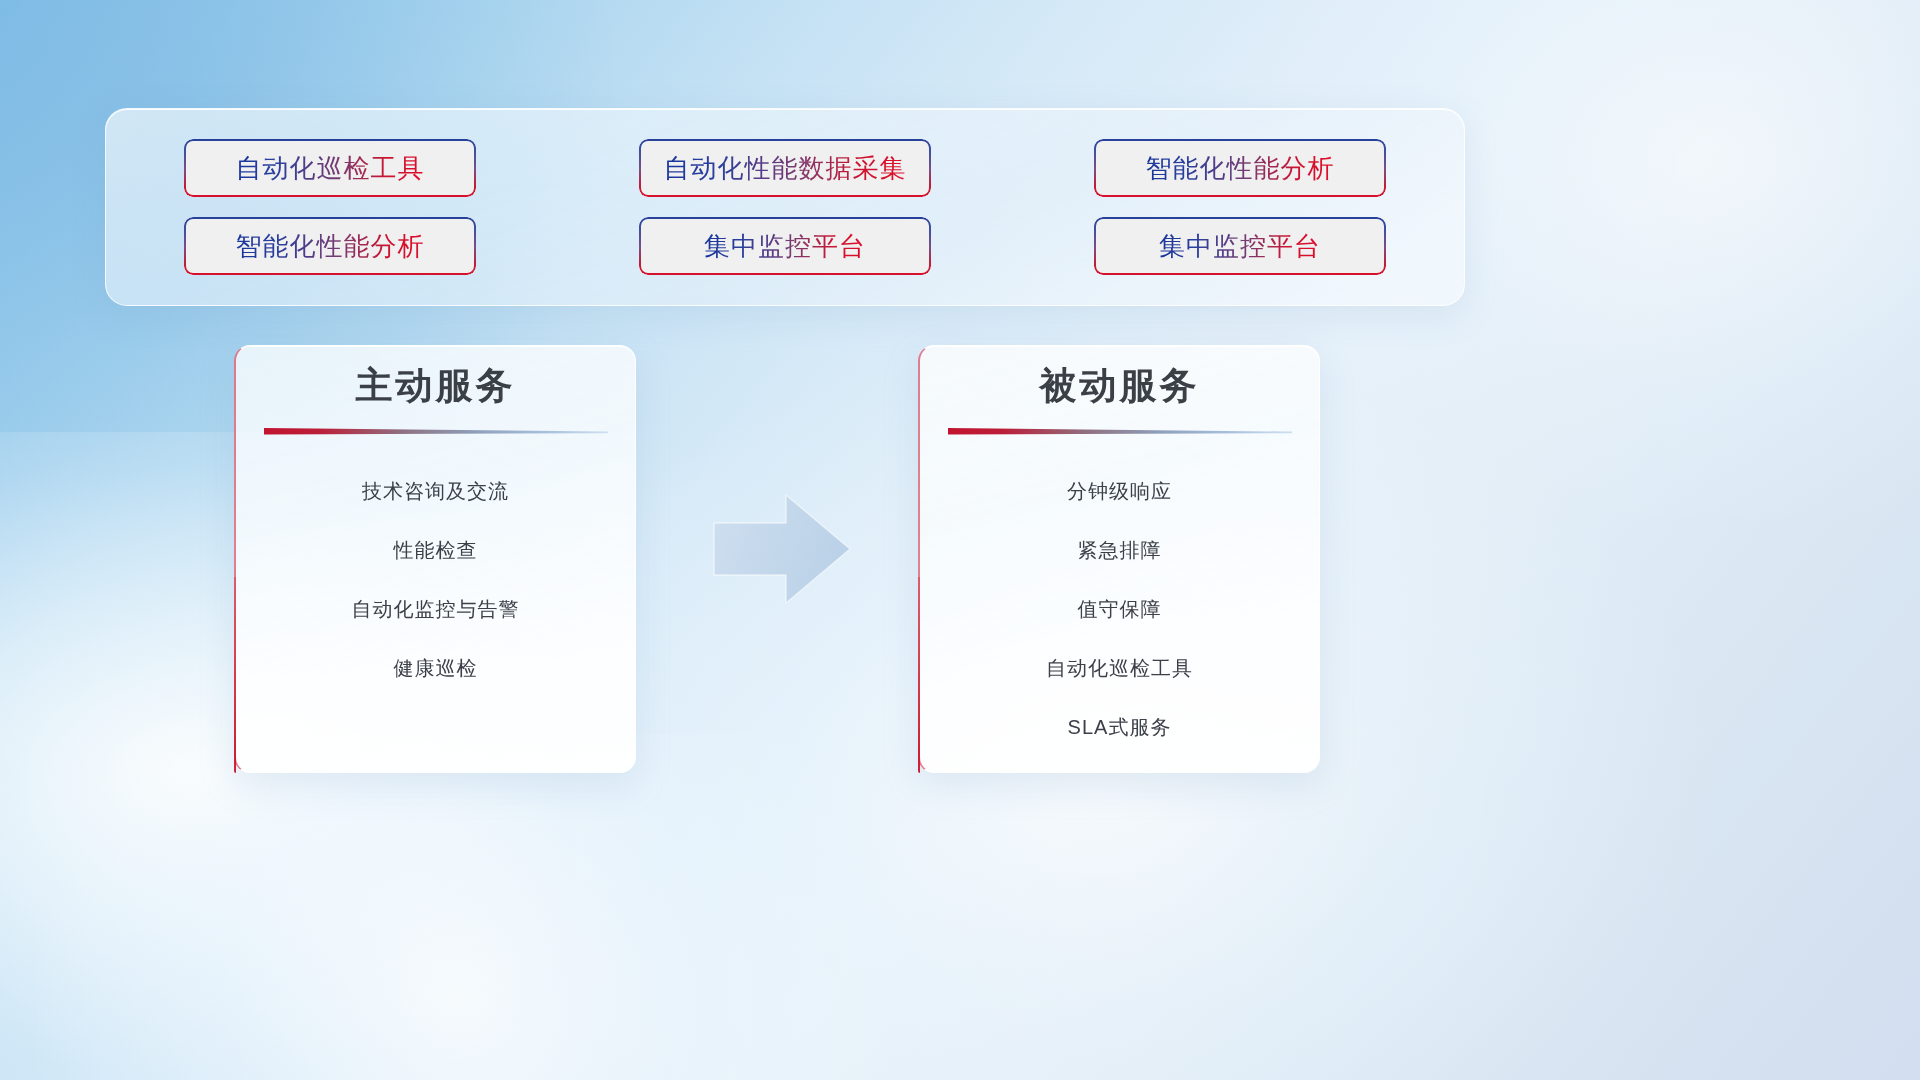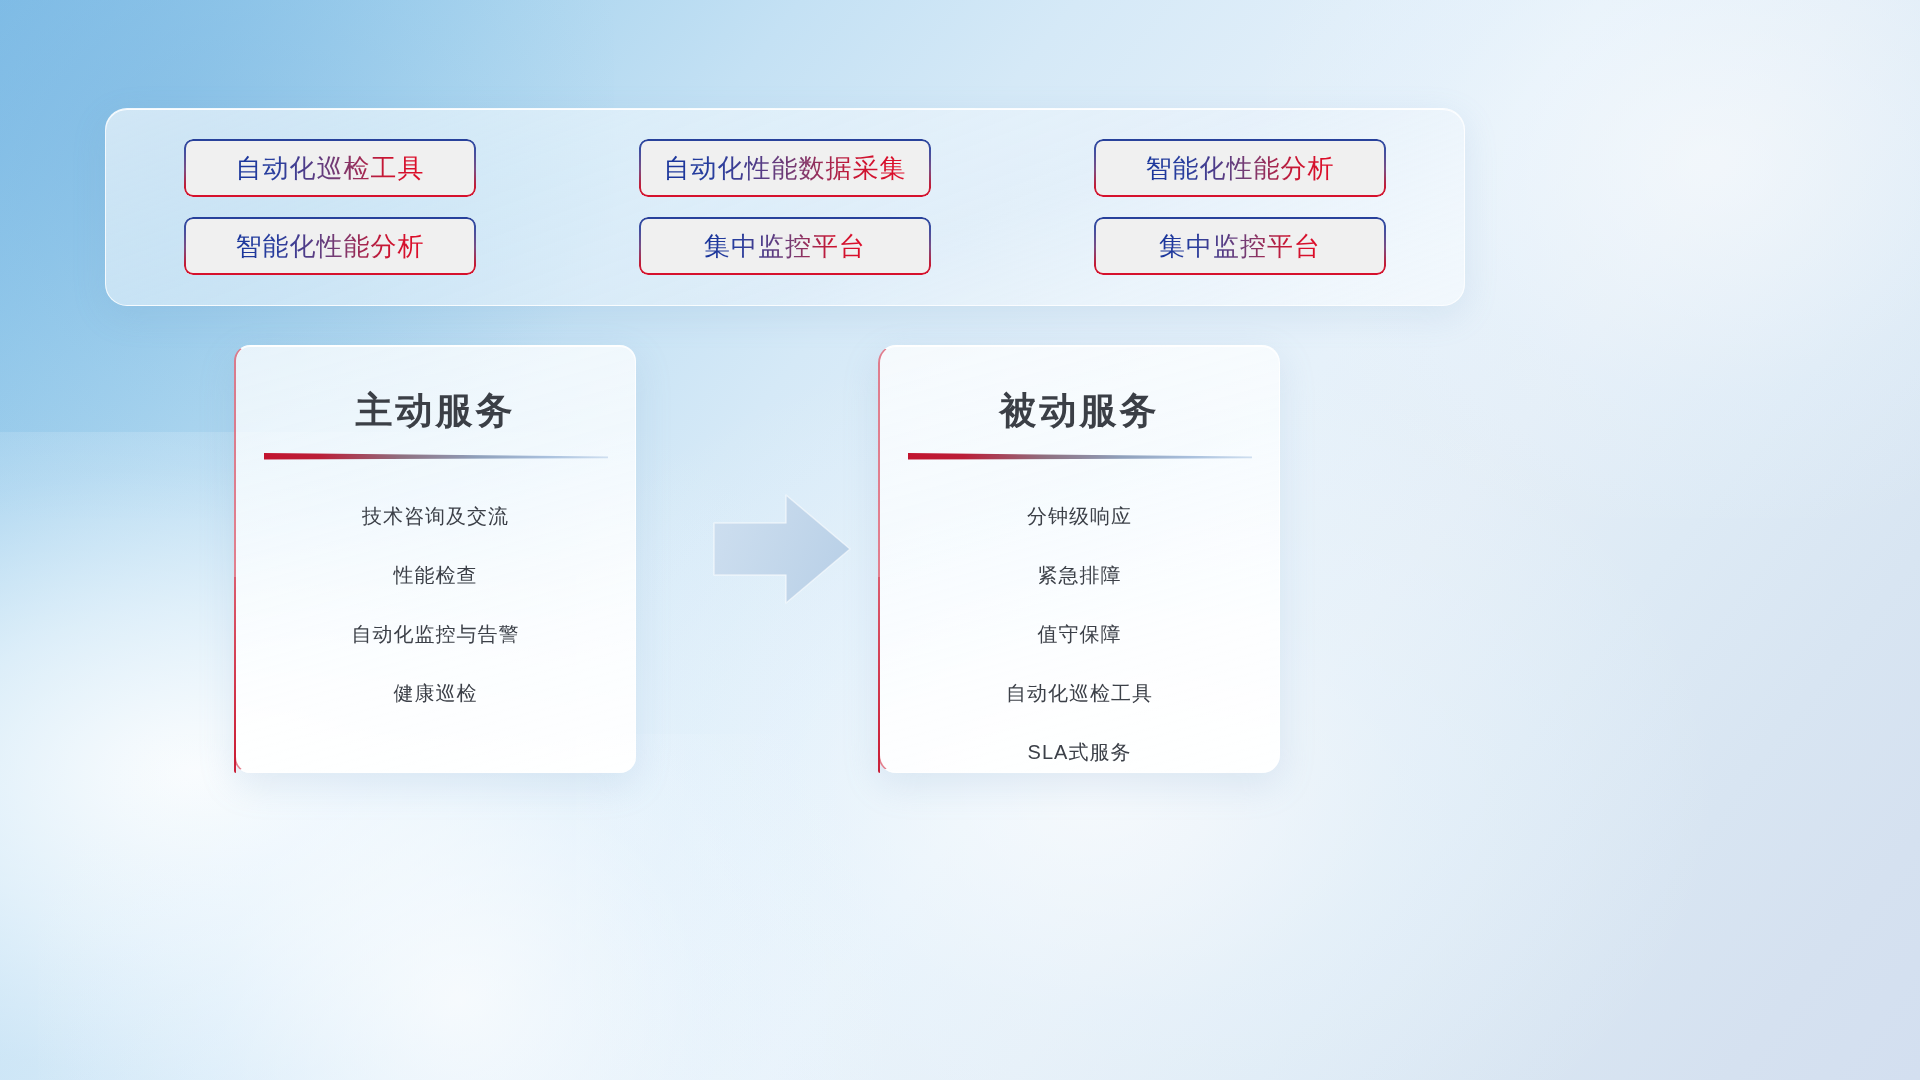--- a/index.html
+++ b/index.html
@@ -116,24 +116,24 @@
     background:linear-gradient(165deg,
       rgba(255,255,255,.74) 0%,
       rgba(250,253,255,.80) 35%,
       rgba(255,255,255,.88) 72%,
       rgba(255,255,255,.94) 100%);
     border:1px solid rgba(255,255,255,.85);
     border-left:2px solid rgba(205,25,50,.55);
     box-shadow:0 12px 36px rgba(120,160,200,.18),
                inset 0 1px 0 rgba(255,255,255,.95);
     box-sizing:border-box;
-    padding-top:40px;
+    padding-top:15px;
   }
   .card-left{left:234px;}
-  .card-right{left:878px;border-radius:18px;}
+  .card-right{left:918px;}
   .card::after{
     content:"";position:absolute;left:-2px;bottom:-1px;width:2px;height:46%;
     background:linear-gradient(180deg,rgba(205,25,50,.35),rgba(200,20,45,.95));
     border-bottom-left-radius:16px;
   }
 
   .card-title{
     text-align:center;font-size:37px;font-weight:700;
     color:#3b3f46;letter-spacing:3px;
   }

